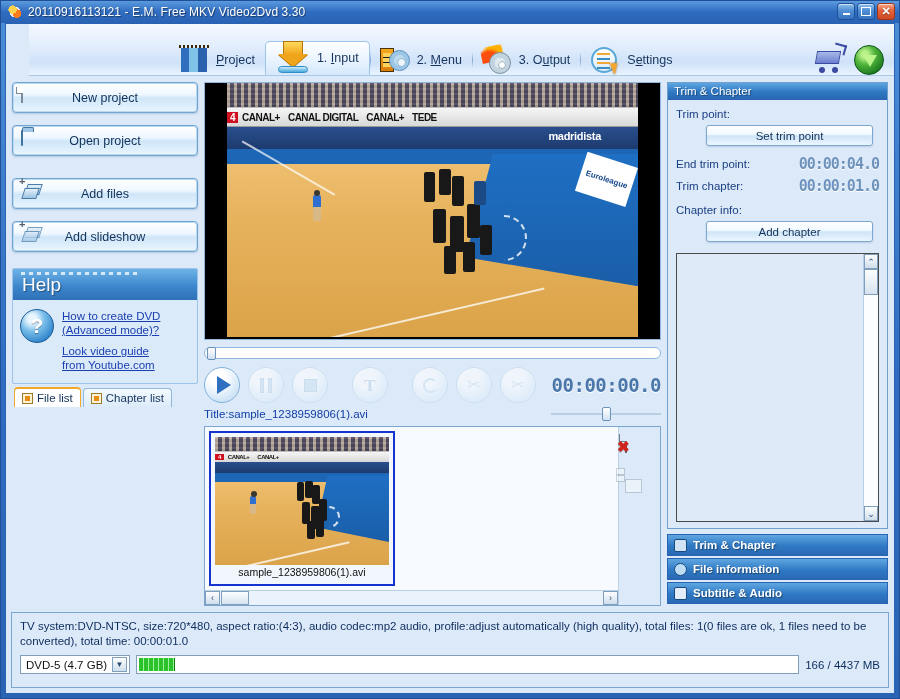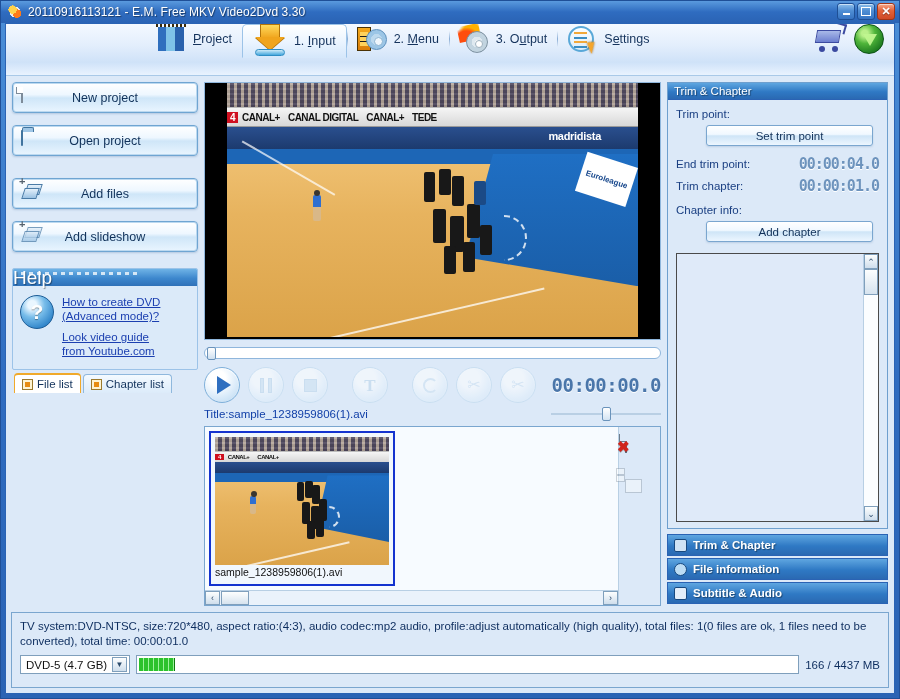--- a/index.html
+++ b/index.html
@@ -66,21 +66,21 @@
     border:1px solid #2a63b4;
     display:flex; flex-direction:column;
     overflow:hidden;
   }
 
   
   #toolbar {
     flex:0 0 52px; height:52px; position:relative;
     background: linear-gradient(180deg,#f4f9ff 0%, #e3eefc 42%, #cfe2f8 75%, #e9f3ff 100%);
     border-bottom:1px solid #a9c9e8;
-    display:flex; align-items:flex-start;
+    display:flex; align-items:flex-end;margin-left:23px;
   }
   .tb-spacer{ flex:0 0 140px; }
   .tbgroup{
     display:flex; align-items:center; gap:7px; padding: 0 10px;
     position:relative;
   }
   .tbgroup + .tbgroup::before{
     content:""; position:absolute; left:0; top:7px; bottom:7px; width:1px;
     background:linear-gradient(180deg,rgba(150,180,215,0),rgba(120,160,205,.85),rgba(150,180,215,0));
   }
@@ -270,23 +270,23 @@
   .ic-stack::after{
     content:"+"; position:absolute; left:-2px; bottom:-3px; font-size:11px; color:#55626e; font-weight:bold;
   }
 
   
   #help{
     margin-top:4px; border:1px solid #9cc3e8; background:#dbeaf9;
     border-radius:2px; overflow:hidden;
   }
   #help .hdr{
-    height:17px; position:relative;
+    height:31px; position:relative;
     background: linear-gradient(180deg,#6fb3e6 0%, #3d87cd 55%, #2f71b8 100%);
-    color:#fff; font-size:19px; display:flex; align-items:center; 
+    color:#fff; font-size:19px; display:flex; align-items:center; padding-left:9px;
     text-shadow: 1px 1px 1px rgba(0,0,0,.4);
   }
   #help .hdr .dots{
     position:absolute; left:8px; top:3px; width:120px; height:3px;
     background: repeating-linear-gradient(90deg, rgba(255,255,255,.75) 0 4px, rgba(255,255,255,0) 4px 8px);
   }
   #help .inner{ display:flex; padding:9px 7px 11px 7px; gap:8px; }
   .qmark{
     width:34px;height:34px;border-radius:50%; flex:0 0 34px;
     background: radial-gradient(circle at 35% 28%, #eaf6ff 0 14%, #78bdea 40%, #2f84c9 78%, #1f639f 100%);
@@ -455,21 +455,21 @@
   .fl-main{ flex:1 1 auto; display:flex; flex-direction:column; min-width:0; background:#f7fbff; }
   .fl-items{ flex:1 1 auto; padding:4px; display:flex; gap:6px; min-height:0; }
   .thumb-card{
     width:186px; border:2px solid #1433cf; background:#f1f7fd;
     display:flex; flex-direction:column; padding:4px;
   }
   .thumb-img{
     flex:1 1 auto; background:#000; position:relative; overflow:hidden; min-height:0;
   }
   .thumb-name{
-    flex:0 0 15px; text-align:left; font-size:10.5px; color:#101010;
+    flex:0 0 15px; text-align:center; font-size:10.5px; color:#101010;
     background:#f1f7fd; padding-top:1px; white-space:nowrap; overflow:hidden;
   }
   .hscroll{
     flex:0 0 15px; border-top:1px solid #b8cfe4; background:#eaf2fb;
     display:flex; align-items:center; position:relative;
   }
   .hs-btn{
     width:15px;height:14px; background:linear-gradient(180deg,#fdfefe,#cfdeec);
     border:1px solid #7f9fbc; display:flex;align-items:center;justify-content:center;
     font-size:9px; color:#2b4a6b;

